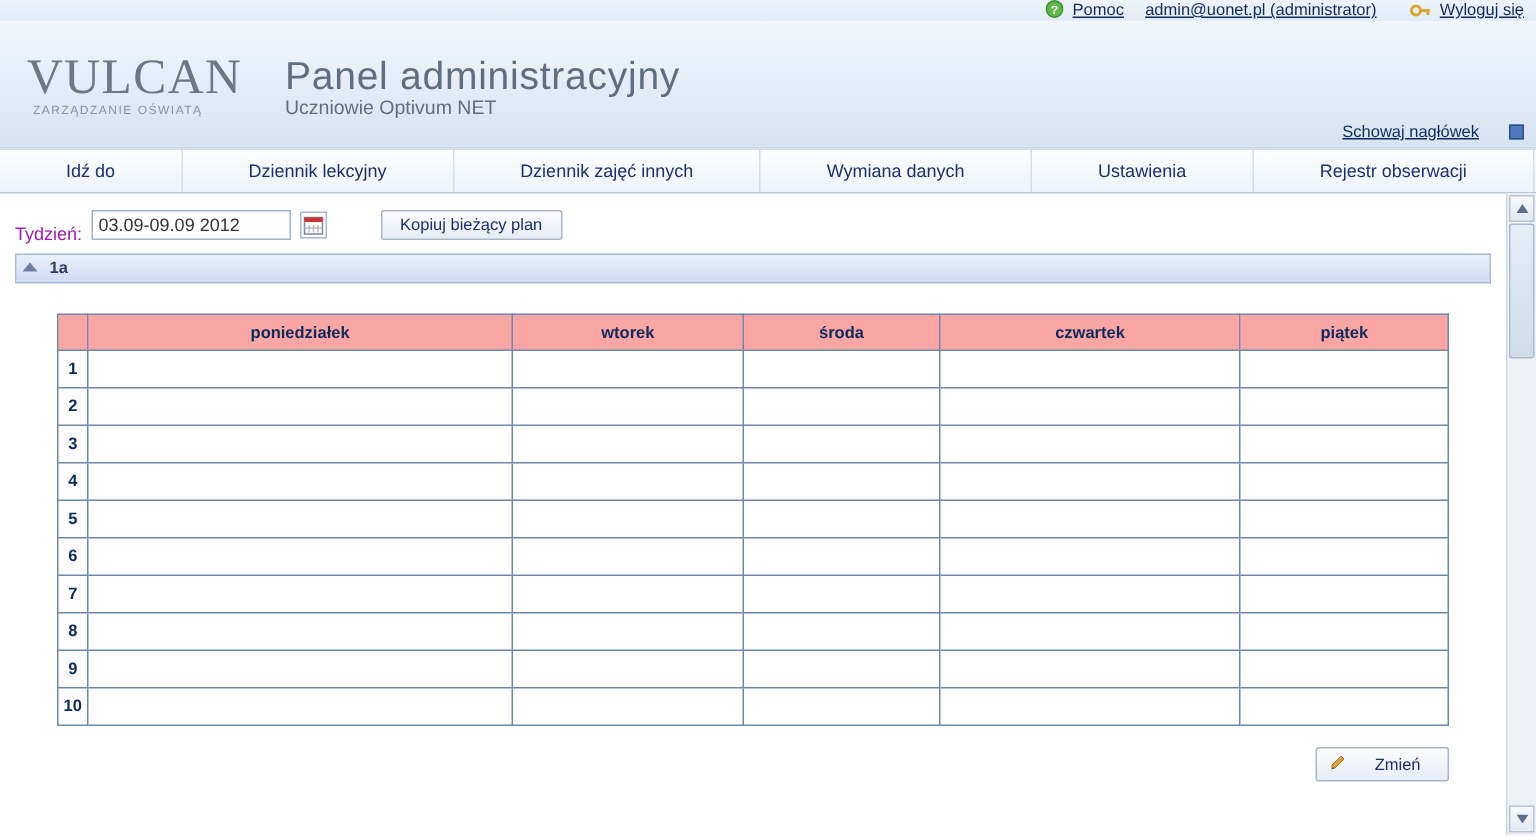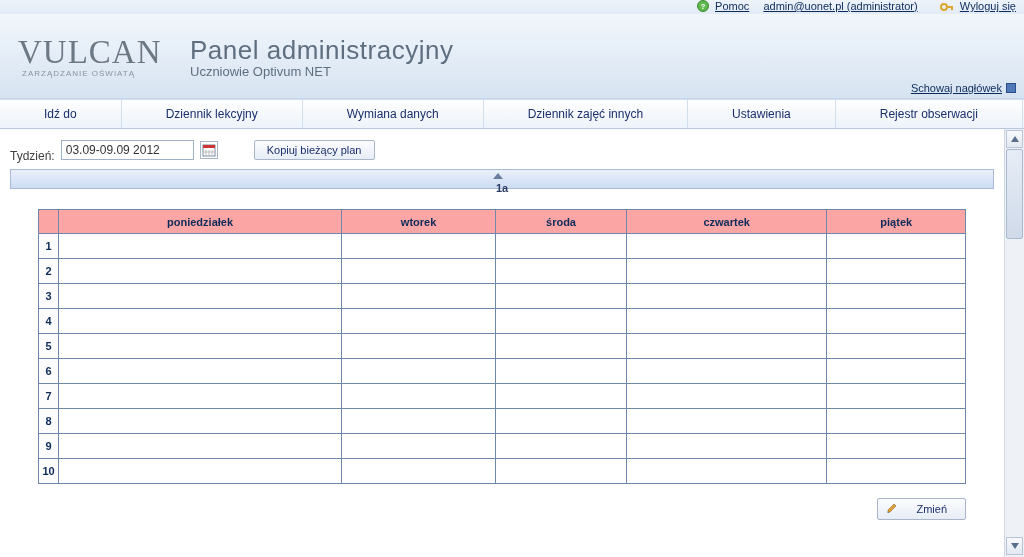--- a/index.html
+++ b/index.html
@@ -25,21 +25,21 @@
     display:flex; align-items:center;
   }
   .logo-box { width:190px; padding-left:18px; }
   .logo-text { font-family: "Times New Roman", Georgia, serif; font-size:33px; letter-spacing:1px; color:#6d7885; }
   .logo-sub { font-size:8px; letter-spacing:1px; color:#8a929c; margin-top:-2px; padding-left:4px; }
   .title-box { flex:1; padding-top:2px; }
   .title-main { font-size:26px; font-weight:300; color:#5f6f80; letter-spacing:0.5px; }
   .title-sub { font-size:13px; color:#5f6f80; margin-top:-2px; }
   .hide-header {
     position:absolute; right:8px; bottom:4px; font-size:11px; text-decoration:underline; color:#0d2b5a;
-    display:flex; align-items:center; gap:4px;
+    display:flex; align-items:center; gap:20px;
   }
   .hide-header .sq { width:10px; height:10px; background:#4f79b8; border:1px solid #2d4f87; display:inline-block; }
 
   
   .menubar {
     height:30px;
     background: linear-gradient(#fdfefe,#edf3fa);
     border-top:1px solid #d3deec;
     border-bottom:1px solid #b8c7dc;
     display:flex; align-items:stretch;
@@ -57,38 +57,38 @@
   }
   .vscroll {
     position:absolute; right:0; top:0; bottom:0; width:20px;
     background:#eef1f6; border-left:1px solid #d0d8e4;
   }
   .vscroll .arrow { height:18px; background:linear-gradient(#f7f9fc,#e3e9f2); border:1px solid #b9c5d6; margin:1px; display:flex; align-items:center; justify-content:center; }
   .vscroll .thumb { position:absolute; top:20px; left:1px; right:1px; height:90px; background:linear-gradient(#e7edf6,#cfdaea); border:1px solid #aab9cf; border-radius:2px; }
 
   
   .date-row { display:flex; align-items:center; gap:6px; margin-bottom:6px; }
-  .date-label { color:#404040;margin-top:12px; }
+  .date-label { color:#a21caf;margin-top:12px; }
   .date-input {
     border:1px solid #9fb0c9; padding:2px 4px; width:133px; font-family:inherit; font-size:12px; color:#333; background:#fff;
   }
   .cal-btn {
     width:18px; height:18px; border:1px solid #a9b6c9; background:#fff; display:flex; align-items:center; justify-content:center; cursor:pointer;
   }
   .cal-btn svg { display:block; }
   .copy-btn {
     margin-left:30px; padding:3px 12px; font-size:11px; color:#1a2f6b;
     background:linear-gradient(#fbfcfe,#e7edf6); border:1px solid #a9b6c9; border-radius:2px; cursor:pointer;
   }
 
   
   .acc-head {
     height:20px; background:linear-gradient(#eaf0fb,#cddcf4);
     border:1px solid #a8bad8; display:flex; align-items:center; padding:0 4px;
-    font-size:11px; font-weight:bold; color:#2b3d63;flex-direction:column;
+    font-size:11px; font-weight:bold; color:#2b3d63;
   }
   .acc-head .tri { margin-right:8px; display:inline-block; }
 
   
   .sched-wrap { padding:20px 28px 10px 28px; }
   table.sched { width:100%; border-collapse:collapse; }
   table.sched th, table.sched td {
     border:1px solid #6f87aa; font-size:11px; text-align:center; color:#0d2b5a;
     background:#fff;
   }
@@ -142,22 +142,22 @@
   </div>
   <a href="#" class="hide-header">
     <span>Schowaj nagłówek</span>
     <span class="sq"></span>
   </a>
 </div>
 
 <div class="menubar">
   <div class="item">Idź do</div>
   <div class="item">Dziennik lekcyjny</div>
+  <div class="item">Dziennik zajęć innych</div>
   <div class="item">Wymiana danych</div>
-  <div class="item">Dziennik zajęć innych</div>
   <div class="item">Ustawienia</div>
   <div class="item">Rejestr obserwacji</div>
 </div>
 
 <div class="content-wrap">
   <div class="content">
 
     <div class="date-row">
       <span class="date-label">Tydzień:</span>
       <input class="date-input" type="text" value="03.09-09.09 2012" style="">

